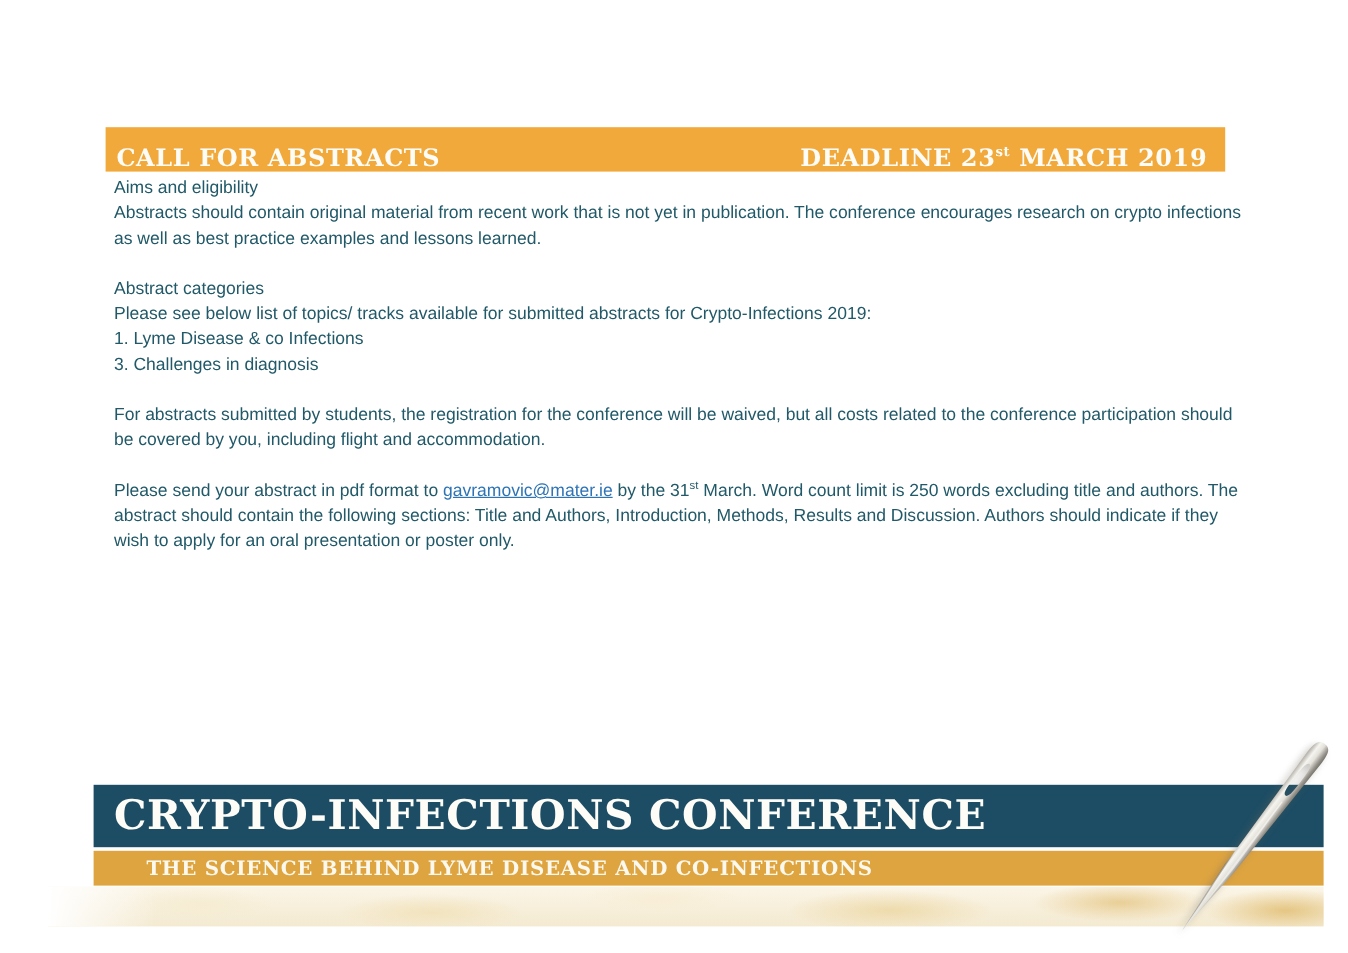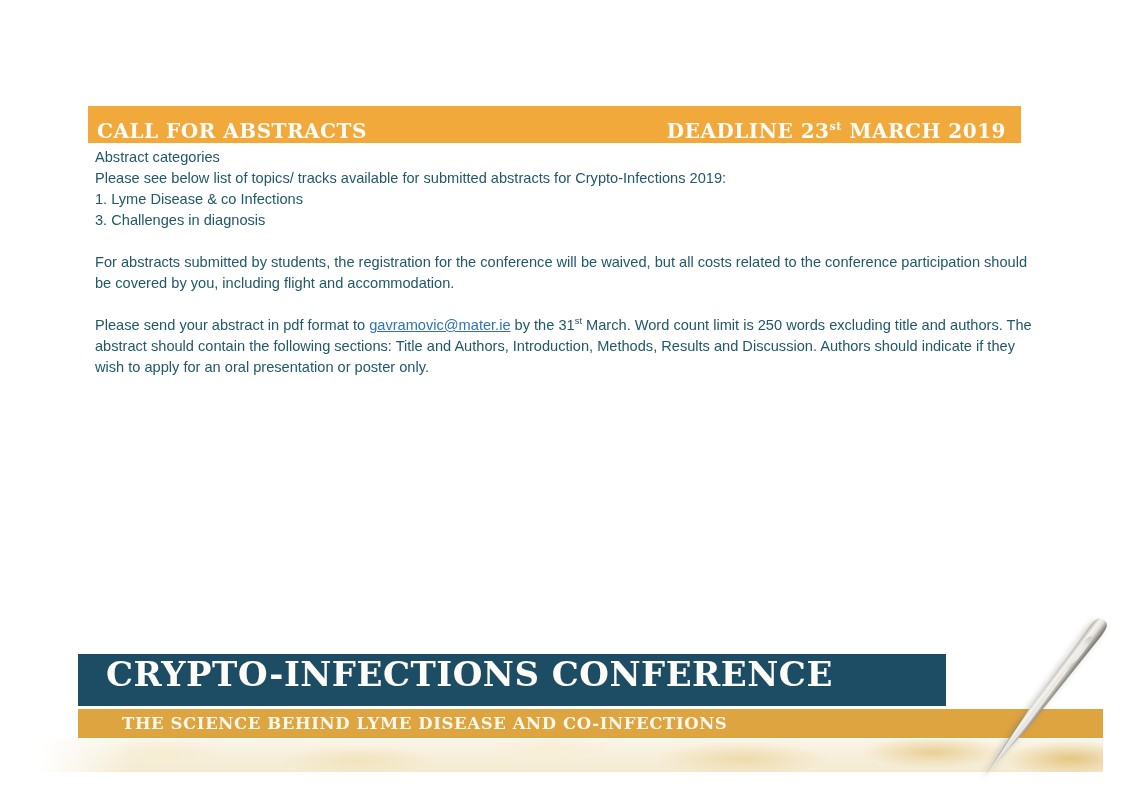--- a/index.html
+++ b/index.html
@@ -21,22 +21,22 @@
   
   .doc-body{
     position:absolute;left:95px;top:147px;width:948px;
     color:#215968;font-size:14.6px;line-height:21px;
   }
   .doc-body .group{margin:0 0 21px 0;}
   .doc-body a{color:#2E74B5;text-decoration:underline;margin-top:36px;}
   .doc-body sup{font-size:9.5px;line-height:0;}
   
   .footer-blue{
-    position:absolute;left:78px;top:654px;width:868px;height:52px;
-    background:#1D4D64;display:flex;box-sizing:border-box;padding-left:28px;
+    position:absolute;left:78px;top:654px;width:1025px;height:52px;
+    background:#1D4D64;display:flex;align-items:center;box-sizing:border-box;padding-left:17px;
   }
   .footer-blue .title{
     font-family:"DejaVu Serif", serif;font-weight:bold;font-size:34px;
     color:#FDFCF6;letter-spacing:0.5px;white-space:nowrap;
   }
   .footer-gold{
     position:absolute;left:78px;top:709px;width:1025px;height:29px;
     background:#DEA440;display:flex;align-items:center;box-sizing:border-box;padding-left:17px;
   }
   .footer-gold .subtitle{
@@ -64,20 +64,24 @@
 </style>
 </head>
 <body>
 
 <div class="banner-top">
   <span class="slab">CALL FOR ABSTRACTS</span>
   <span class="slab"><span>DEADLINE 23</span><sup>st</sup><span> MARCH 2019</span></span>
 </div>
 
 <div class="doc-body">
+  <div class="group">
+    <div>Aims and eligibility</div>
+    <div>Abstracts should contain original material from recent work that is not yet in publication. The conference encourages research on crypto infections as well as best practice examples and lessons learned.</div>
+  </div>
 
   <div class="group">
     <div>Abstract categories</div>
     <div>Please see below list of topics/ tracks available for submitted abstracts for Crypto-Infections 2019:</div>
     <div>1. Lyme Disease &amp; co Infections</div>
     <div>3. Challenges in diagnosis</div>
   </div>
 
   <div class="group">
     <div>For abstracts submitted by students, the registration for the conference will be waived, but all costs related to the conference participation should be covered by you, including flight and accommodation.</div>

